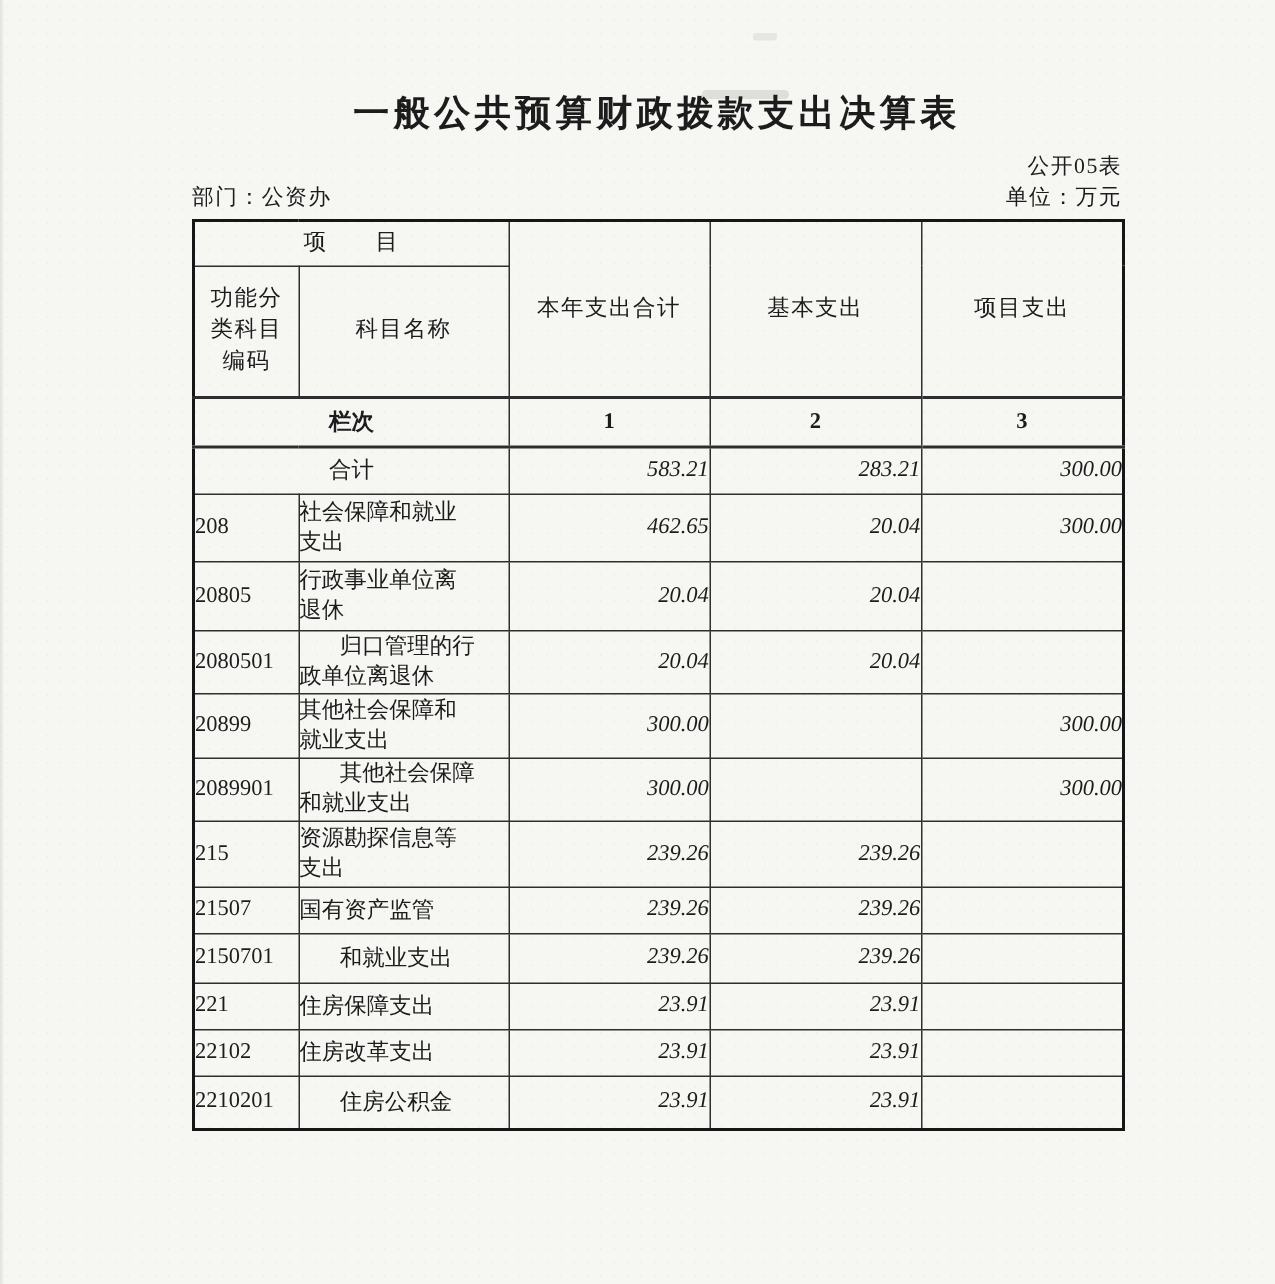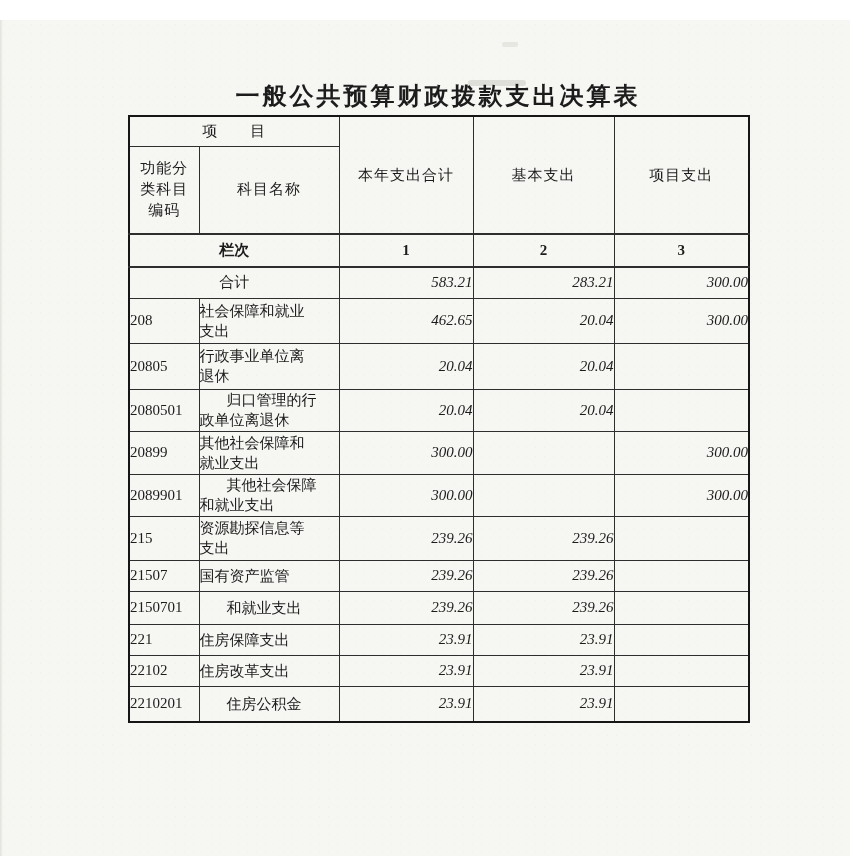--- a/index.html
+++ b/index.html
@@ -8,21 +8,20 @@
     font-family:"Liberation Serif","DejaVu Serif",serif;
     color:#1c1c1c;
     position:relative;
     overflow:hidden;
   }
   .page{
     position:absolute;inset:0;
     background-color:#f6f6f3;
     background-image:radial-gradient(#efefea 0.6px, transparent 0.6px);
     background-size:9px 9px;
-    margin-top:20px;
   }
   .page-edge{
     position:absolute;left:0;top:0;bottom:0;width:3px;
     background:linear-gradient(to right,#e2e2dc,transparent);
   }
   .content{
     position:absolute;left:128px;top:0;width:620px;
   }
   .doc-title{
     margin-top:62px;
@@ -104,21 +103,26 @@
 
 <div class="page">
   <div class="page-edge"></div>
   <div class="smudge-1"></div>
   <div class="smudge-2"></div>
 
   <div class="content">
 
     <div class="doc-title">一般公共预算财政拨款支出决算表</div>
 
-
+    <div class="meta-right">公开05表</div>
+
+    <div class="meta-row">
+      <span>部门：公资办</span>
+      <span>单位：万元</span>
+    </div>
 
     <table class="budget">
       <colgroup>
         <col class="c-code">
           <col class="c-name">
           <col class="c-total">
           <col class="c-basic">
           <col class="c-proj">
       </colgroup>
 

